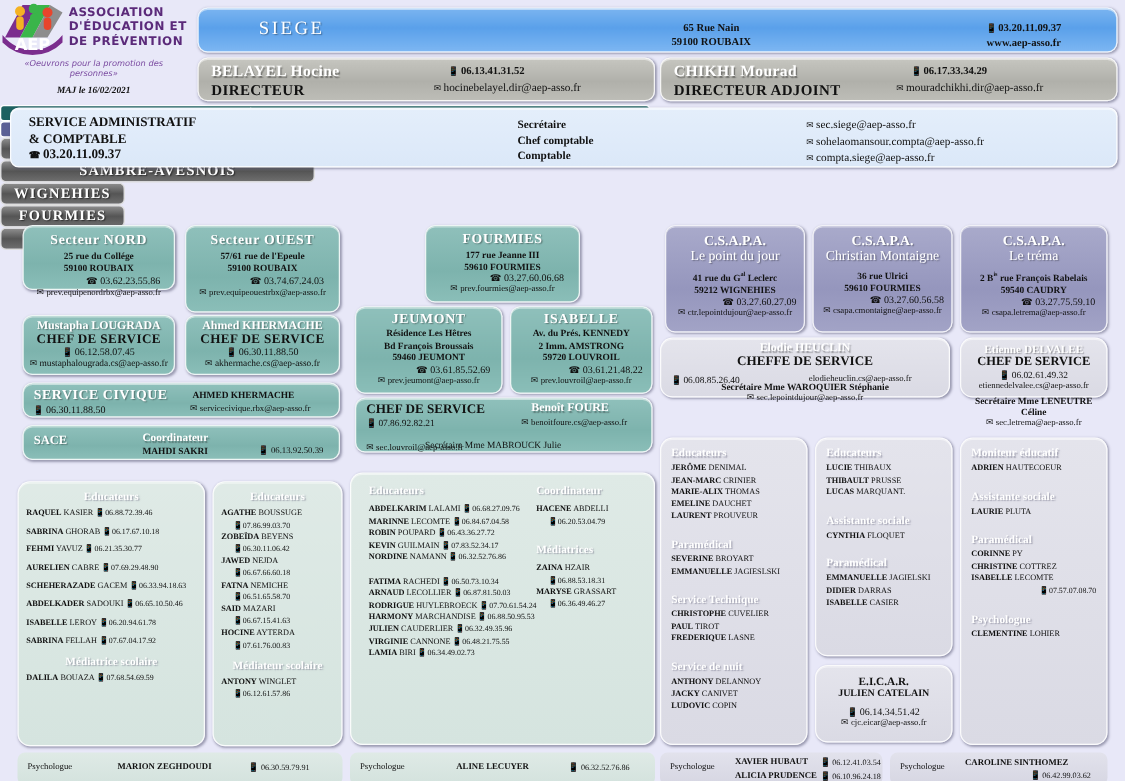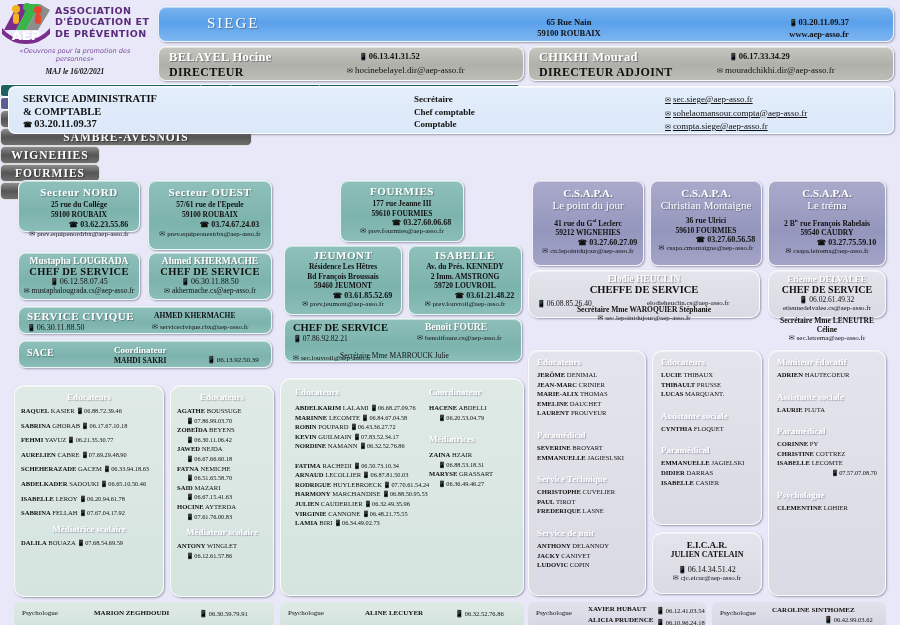--- a/index.html
+++ b/index.html
@@ -67,21 +67,21 @@
   #admin-band {
     left:8px; top:86px; width:886px; height:48px;
     background:linear-gradient(#e4eefb,#dbe8f8);
     border-radius:7px;
   }
   #admin-band .ttl { position:absolute; left:14px; top:5px; font-size:10.5px; font-weight:bold; color:#111; line-height:13px;}
   #admin-band .tel { position:absolute; left:14px; top:31px; font-size:10.5px; font-weight:bold; color:#111;}
   .ab-col { position:absolute; font-size:9px; font-weight:bold; color:#111; line-height:12.5px;}
   #ab-roles { left:405px; top:6px; }
   #ab-names { left:500px; top:6px; }
-  #ab-mails { left:656px; top:6px; font-weight:normal; font-size:9px;text-decoration:underline;}
+  #ab-mails { left:636px; top:6px; font-weight:normal; font-size:9px;}
 
   
   .pole {
     height:13px; border-radius:3px; top:140px;
     display:flex; align-items:center; justify-content:center;
     font-size:7.5px; font-weight:bold; color:#fff; letter-spacing:.4px;
     border:1px solid #fff;
   }
   #pole-prev { left:8px; width:520px; background:#1d6161; }
   #pole-addi { left:536px; width:358px; background:#5b5f96; }
@@ -118,21 +118,21 @@
   .purpleLight {
     background:linear-gradient(#e4e4ec,#dadae4);
     border-radius:10px;
   }
 
   .ctr { text-align:center; }
   .wt  { color:#fff; text-shadow:1px 1px 1px rgba(0,0,0,.35); }
 
   .site-name  { font-size:11px; font-weight:bold; letter-spacing:.6px; }
   .site-addr  { font-size:7.5px; font-weight:bold; line-height:9.5px; color:#111; }
-  .site-tel   { font-size:8px; font-weight:bold; color:#111;padding-left:39px; }
+  .site-tel   { font-size:8px; font-weight:normal; color:#111;padding-left:39px; }
   .site-mail  { font-size:7px; color:#111; }
 
   .chief-name { font-size:9.5px; font-weight:bold; }
   .chief-role { font-size:10.5px; font-weight:bold; color:#111; letter-spacing:.3px;}
   .chief-tel  { font-size:8px; color:#111; font-weight:normal;}
   .chief-mail { font-size:7.5px; color:#111; }
 
   
   .grouphead {
     font-size:9px; font-weight:bold; color:#fff;

